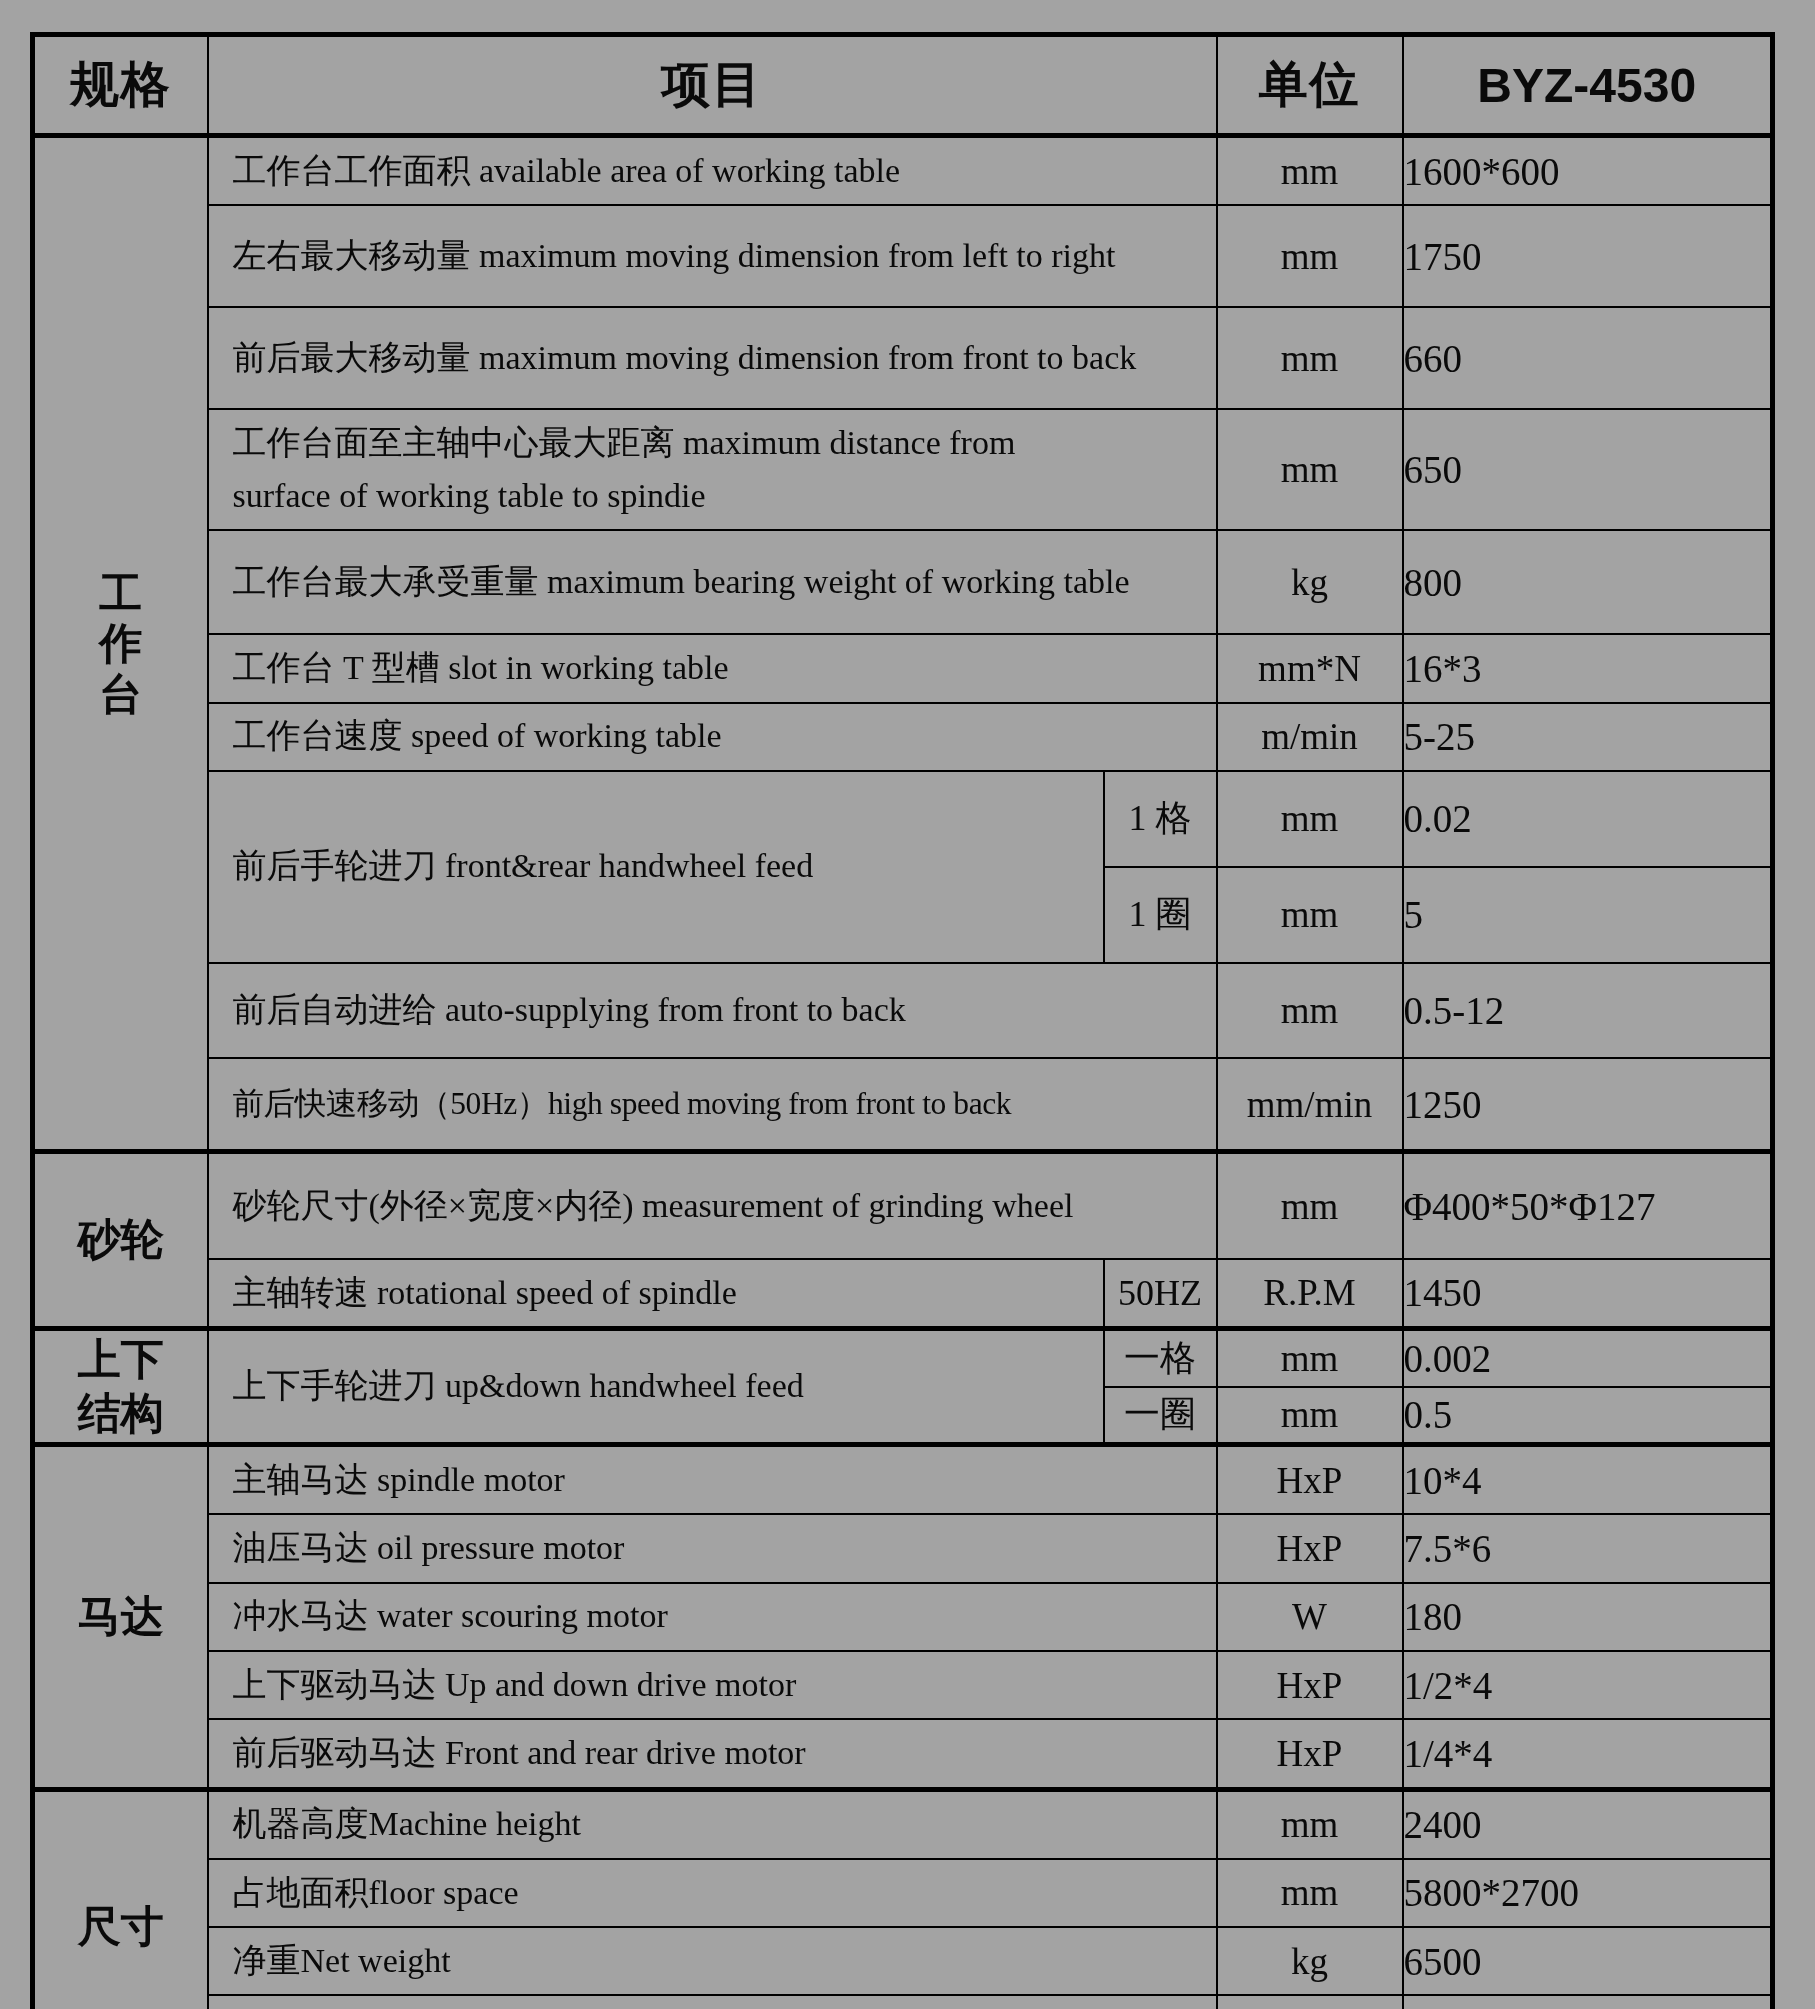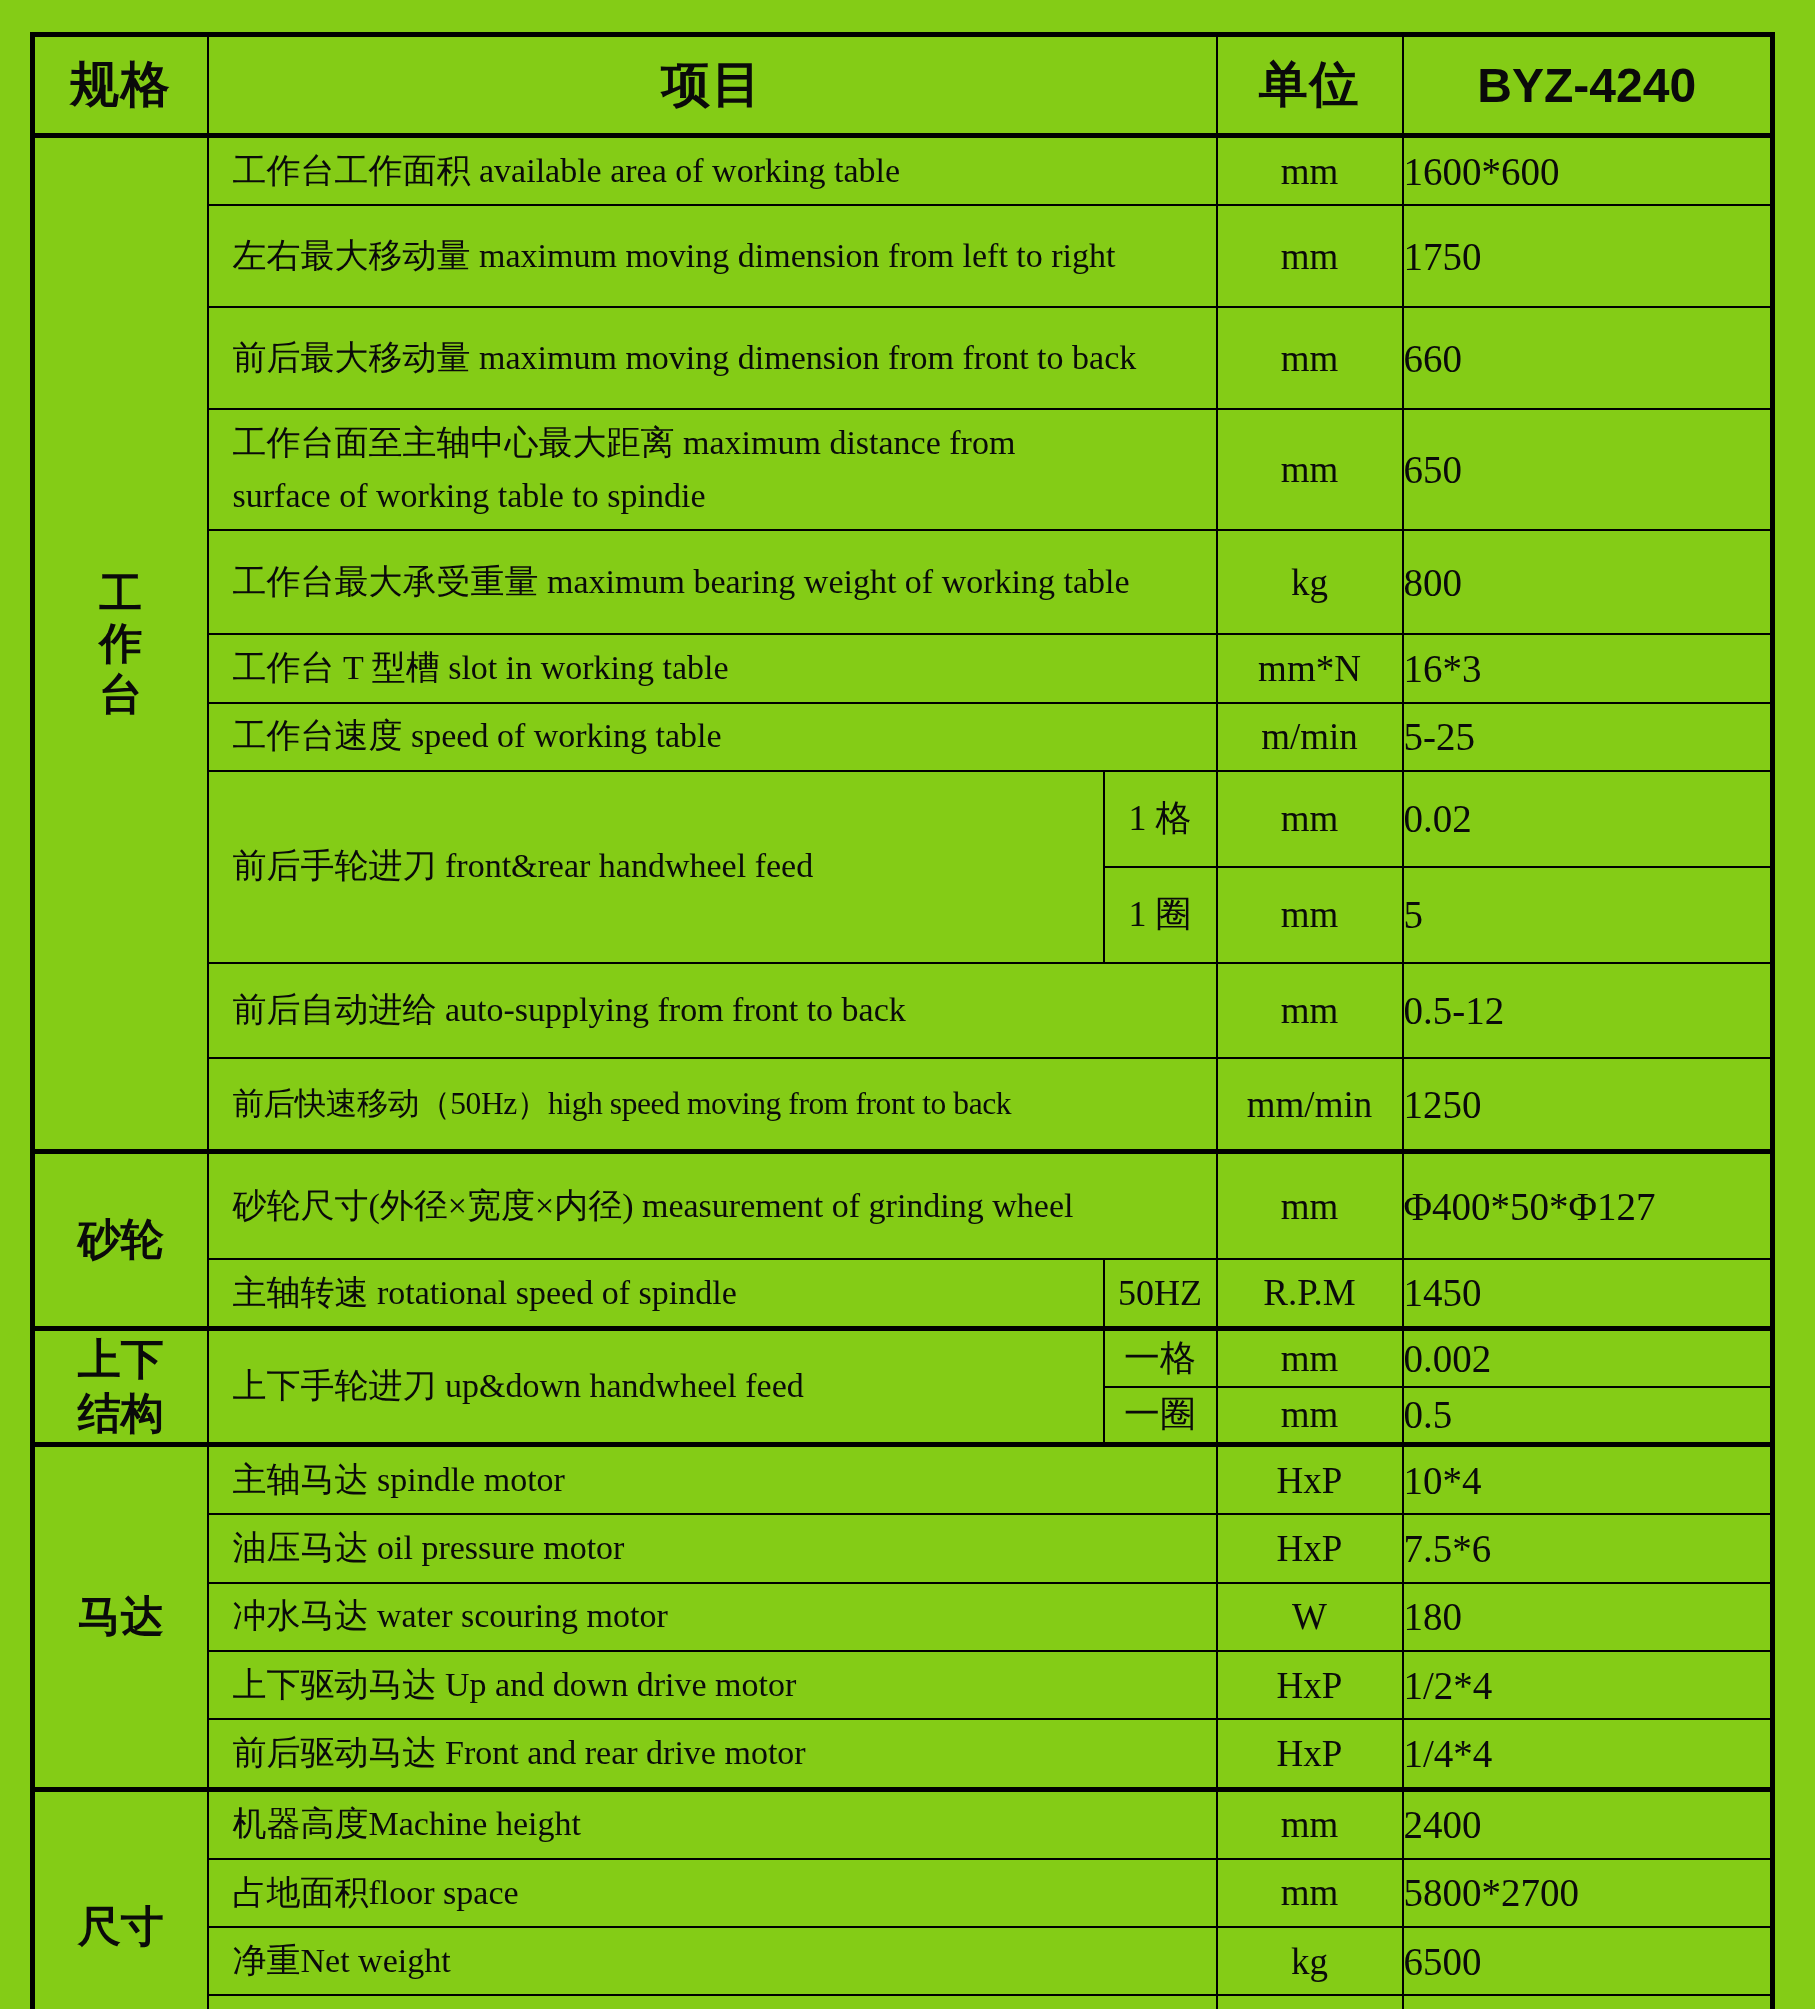--- a/index.html
+++ b/index.html
@@ -1,20 +1,20 @@
 <!DOCTYPE html>
 <html style="font-size:13.6px"><head>
 <meta charset="utf-8">
 <style>
   html,body{margin:0;padding:0;background:#ffffff;}
   .page{
     position:relative;
     width:1815px;
     height:2009px;
-    background:#84cc16;
+    background:#a3a3a3;
     box-sizing:border-box;
     padding:32px 46px 0 30px;
     font-family:"Liberation Serif","DejaVu Serif",serif;
     color:#0a0a0a;
   }
   table.spec{
     border-collapse:collapse;
     table-layout:fixed;
     width:1739px;
     border:5.1px solid #000;
@@ -104,21 +104,21 @@
         <col class="c-sub">
         <col class="c-unit">
         <col class="c-val">
     </colgroup>
 
     <tbody>
         <tr class="head" style="height:101px">
       <th class="hd">规格</th>
       <th class="hd" colspan="2">项目</th>
       <th class="hd">单位</th>
-      <th class="model">BYZ-4240</th>
+      <th class="model">BYZ-4530</th>
     </tr>
 
     <tr class="gstart" style="height:60px">
       <td class="grp" rowspan="11">
         <div class="vstack">工作台</div>
       </td>
       <td class="item" colspan="2">工作台工作面积 available area of working table</td>
       <td class="unit">mm</td>
       <td class="val">1600*600</td>
     </tr>

